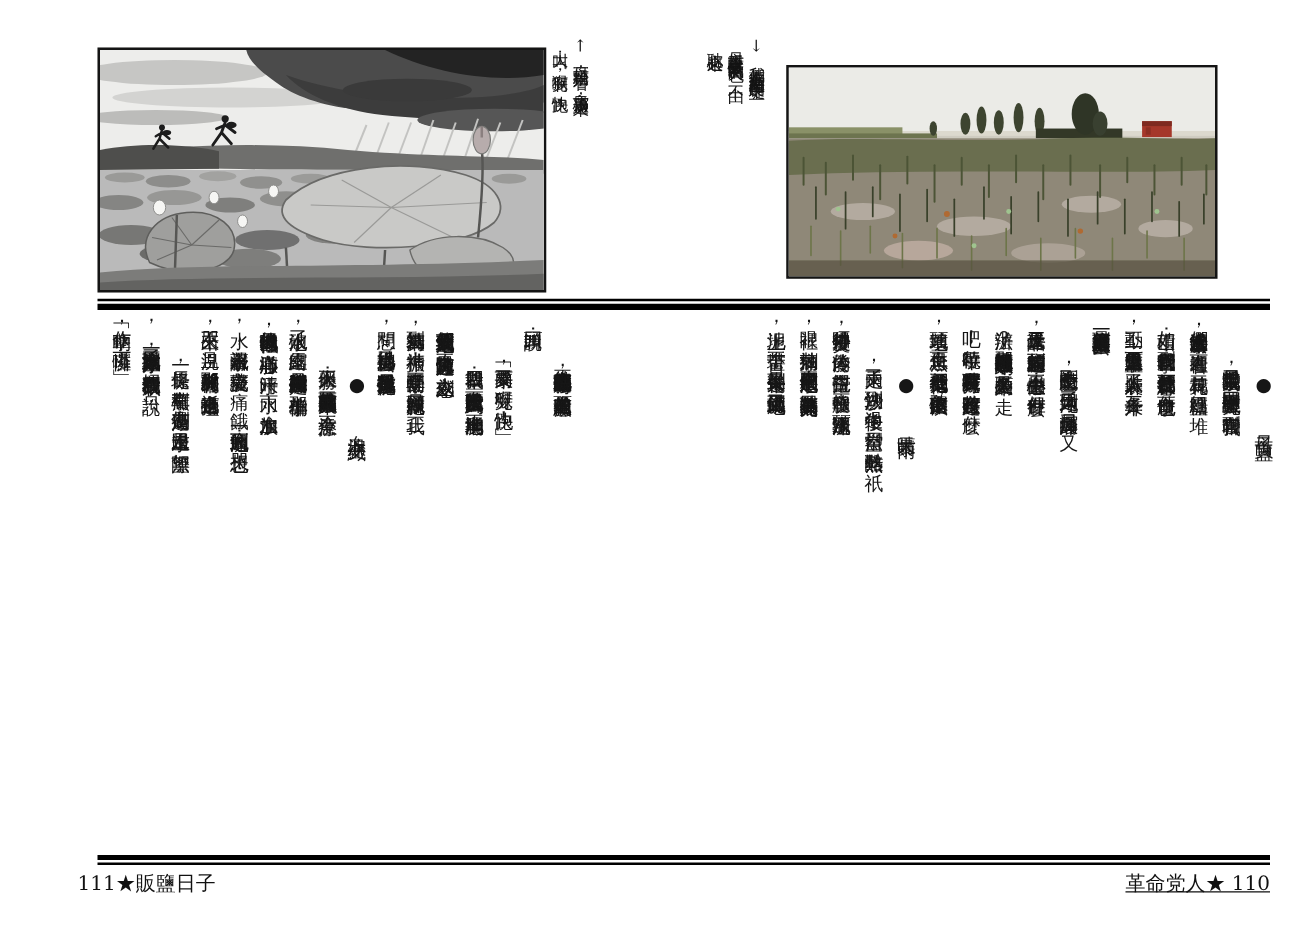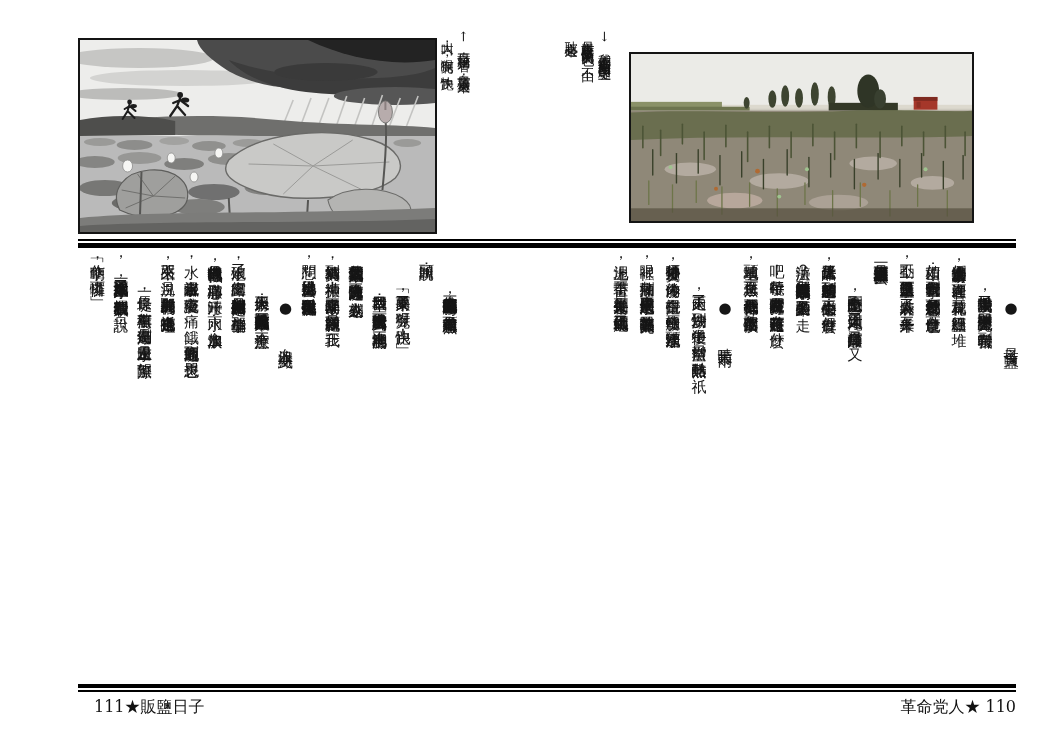--- a/index.html
+++ b/index.html
@@ -38,22 +38,22 @@
   .body-right{left:594px;width:424px;}
   .body-left{left:78px;width:379px;}
   .body-right .tcol{margin-left:11px;}
   .body-left .tcol{margin-left:8.5px;}
   .tcol{min-height:10px;}
   .indent2{padding-top:31px;}
   .t-head{padding-top:46px;letter-spacing:2px;}
 
   
   .footer{position:absolute;top:697px;font-size:16px;color:#111;}
-  .footer-left{left:94px;}
-  .footer-right{right:36px;}
+  .footer-left{left:62px;}
+  .footer-right{right:36px;text-decoration:underline;}
 </style>
 </head>
 <body>
 
 <div class="spread">
 
   <figure class="fig fig-left">
     <svg viewBox="0 0 358 192" preserveAspectRatio="none">
       <rect width="358" height="192" fill="#e5e5e3"></rect>
       <rect width="358" height="96" fill="#ededeb"></rect>

